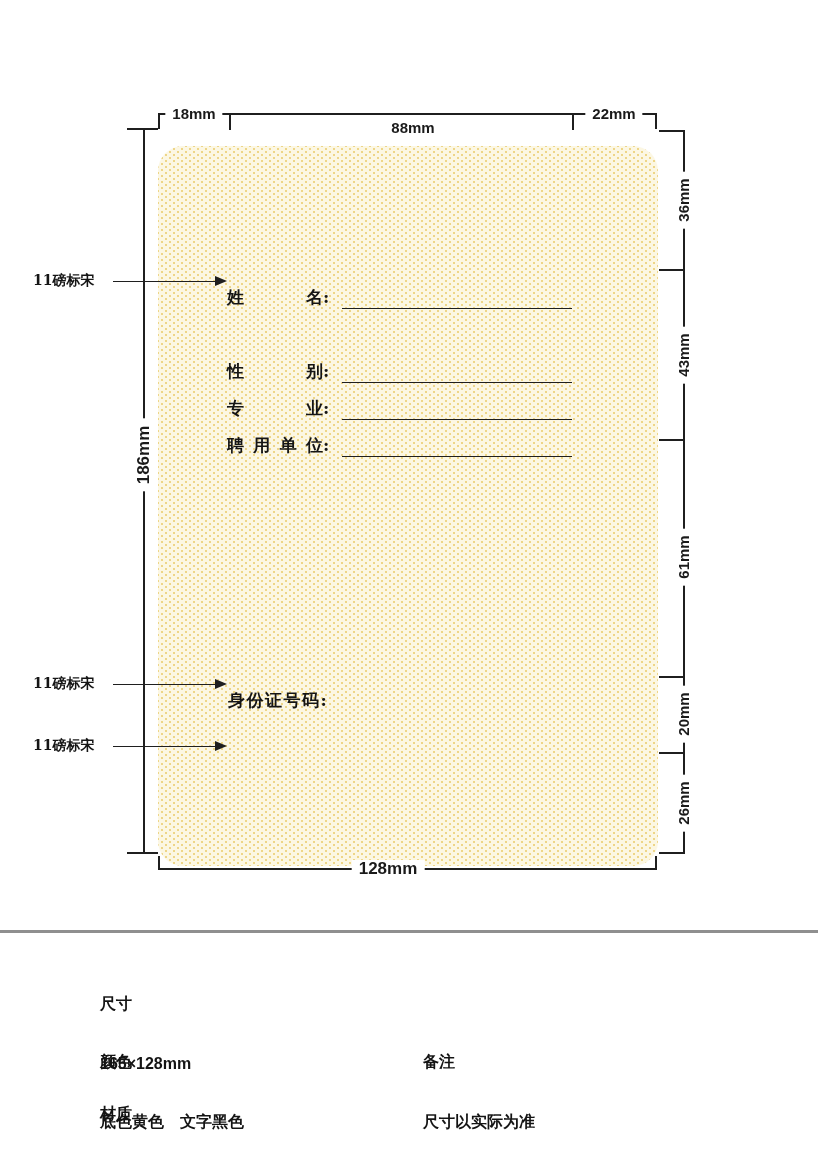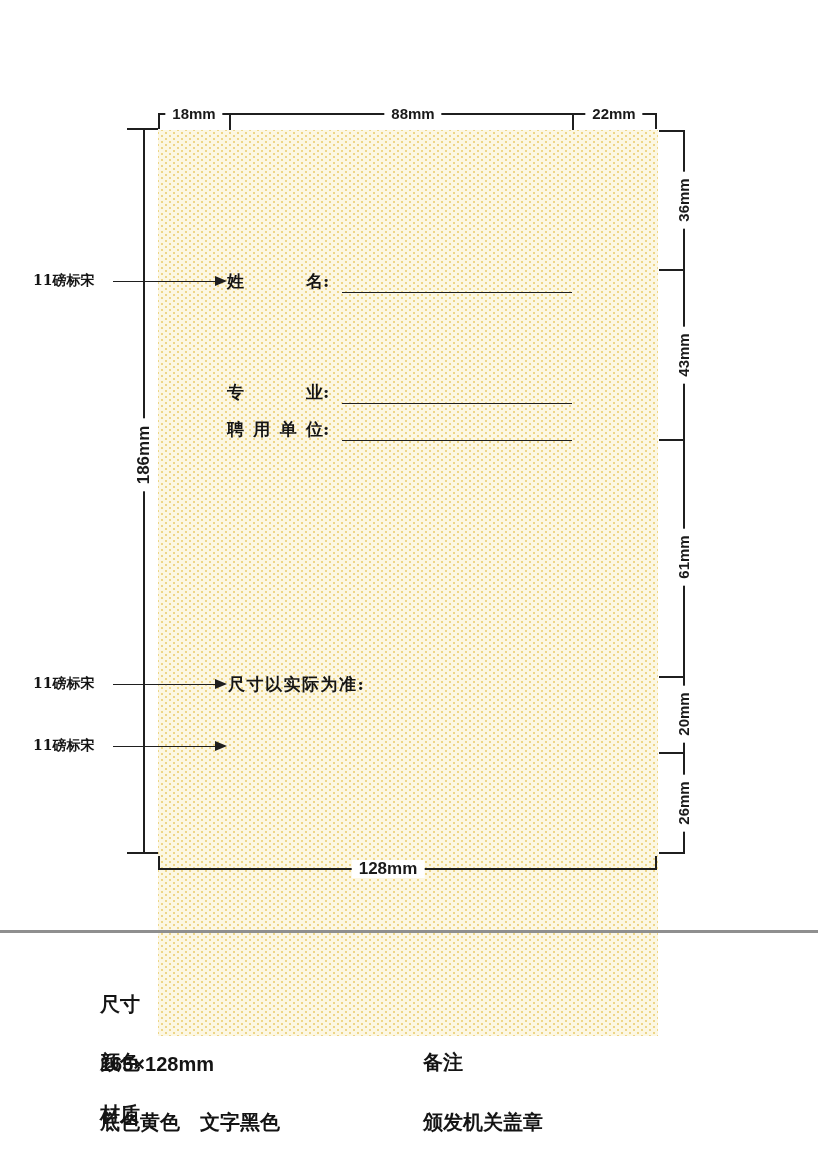--- a/index.html
+++ b/index.html
@@ -4,27 +4,28 @@
 <style>
   * { margin:0; padding:0; box-sizing:border-box; }
   html,body { background:#ffffff; }
   .page {
     position:relative; width:818px; height:1157px; background:#fff;
     font-family:"Liberation Sans", sans-serif; color:var(--text,#111);
     overflow:hidden;
   }
   
   .card {
-    position:absolute; left:158px; top:130px; width:500px; height:906px;
+    position:absolute; left:158px; top:146px; width:500px; height:720px;
     background-color:var(--card-base,#e9cd6f);
     background-image:
       radial-gradient(3.1px 2.6px at 4px 3px, var(--card-scale,#fcf7e3) 88%, rgba(255,255,255,0) 100%),
       radial-gradient(3.1px 2.6px at 4px 3px, var(--card-scale,#fcf7e3) 88%, rgba(255,255,255,0) 100%);
     background-size:8px 6px, 8px 6px;
     background-position:0 0, 4px 3px;
+    border-radius:25px;
   }
   .field-row { position:absolute; left:69px; width:345px; height:24px; }
   .flabel {
     position:absolute; left:0; top:0; height:24px; line-height:24px;
     font-family:"DejaVu Serif", serif; font-weight:bold; font-size:17px;
     color:#151515; white-space:nowrap;
   }
   .jchars { display:inline-block; width:96px; text-align:justify; text-align-last:justify; vertical-align:top; }
   .jchars.w88 { width:88px; }
   .fline { position:absolute; left:115px; width:230px; bottom:0; height:0; border-bottom:1.7px solid var(--line,#1f1f1f); }
@@ -52,47 +53,51 @@
   
   .dimline { position:absolute; background:var(--line,#1f1f1f); }
   .dim-label {
     position:absolute; background:#fff; padding:0 7px; font-size:15px; font-weight:bold;
     color:#1a1a1a; white-space:nowrap; transform:translate(-50%,-50%); line-height:18px;
   }
   .dim-label.rot { transform:translate(-50%,-50%) rotate(-90deg); }
   .dim-label.big { font-size:17px; }
   
   .divider { position:absolute; left:0; top:930px; width:100%; height:3px; background:var(--divider,#8f8f8f); }
-  .spec { position:absolute; font-size:20px; font-weight:bold; line-height:20px; color:#141414; white-space:pre; }
+  .spec { position:absolute; font-size:16px; font-weight:bold; line-height:20px; color:#141414; white-space:pre; }
 </style>
 </head>
 <body>
 
 <div class="page">
 
   <div class="card">
 
     <div class="field-row" style="top:139px">
       <span class="flabel"><span class="jchars">姓名</span><span>:</span></span>
       <span class="fline"></span>
     </div>
 
 
+    <div class="field-row" style="top:213px">
+      <span class="flabel"><span class="jchars">性别</span><span>:</span></span>
+      <span class="fline"></span>
+    </div>
 
     <div class="field-row" style="top:287px">
       <span class="flabel"><span class="jchars">聘用单位</span><span>:</span></span>
       <span class="fline"></span>
     </div>
 
     <div class="field-row" style="top:250px">
       <span class="flabel"><span class="jchars">专业</span><span>:</span></span>
       <span class="fline"></span>
     </div>
 
-    <div class="seal-label">尺寸以实际为准:</div>
+    <div class="seal-label">身份证号码:</div>
 
   </div>
 
   <div class="pointer" style="top:271px">
     <span class="ptext">11磅标宋</span>
     <span class="pline"></span>
     <span class="phead"></span>
   </div>
   <div class="pointer" style="top:674px">
     <span class="ptext">11磅标宋</span>
@@ -104,21 +109,21 @@
     <span class="pline"></span>
     <span class="phead"></span>
   </div>
 
   <div class="dimline" style="left:158px;top:113px;width:499px;height:2px"></div>
   <div class="dimline" style="left:158px;top:113px;width:2px;height:16px"></div>
   <div class="dimline" style="left:229px;top:113px;width:2px;height:17px"></div>
   <div class="dimline" style="left:572px;top:113px;width:2px;height:17px"></div>
   <div class="dimline" style="left:655px;top:113px;width:2px;height:16px"></div>
   <span class="dim-label" style="left:194px;top:114px">18mm</span>
-  <span class="dim-label" style="left:413px;top:114px">88mm</span>
+  <span class="dim-label" style="left:413px;top:128px">88mm</span>
   <span class="dim-label" style="left:614px;top:114px">22mm</span>
 
   <div class="dimline" style="left:683px;top:130px;width:2px;height:724px"></div>
   <div class="dimline" style="left:659px;top:130px;width:26px;height:2px"></div>
   <div class="dimline" style="left:659px;top:269px;width:26px;height:2px"></div>
   <div class="dimline" style="left:659px;top:439px;width:26px;height:2px"></div>
   <div class="dimline" style="left:659px;top:676px;width:26px;height:2px"></div>
   <div class="dimline" style="left:659px;top:752px;width:26px;height:2px"></div>
   <div class="dimline" style="left:659px;top:852px;width:26px;height:2px"></div>
   <span class="dim-label rot" style="left:684px;top:200px">36mm</span>
@@ -146,16 +151,16 @@
   <div class="spec" style="left:100px;top:1012px">
     <div>颜色</div>
     <div>底色黄色　文字黑色</div>
   </div>
   <div class="spec" style="left:100px;top:1064px">
     <div>材质</div>
     
   </div>
   <div class="spec" style="left:423px;top:1012px">
     <div>备注</div>
-    <div>颁发机关盖章</div>
+    <div>尺寸以实际为准</div>
   </div>
 
 </div>
 
 </body></html>

